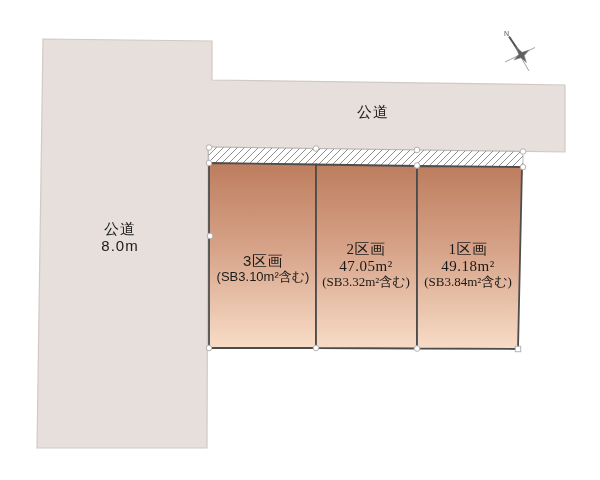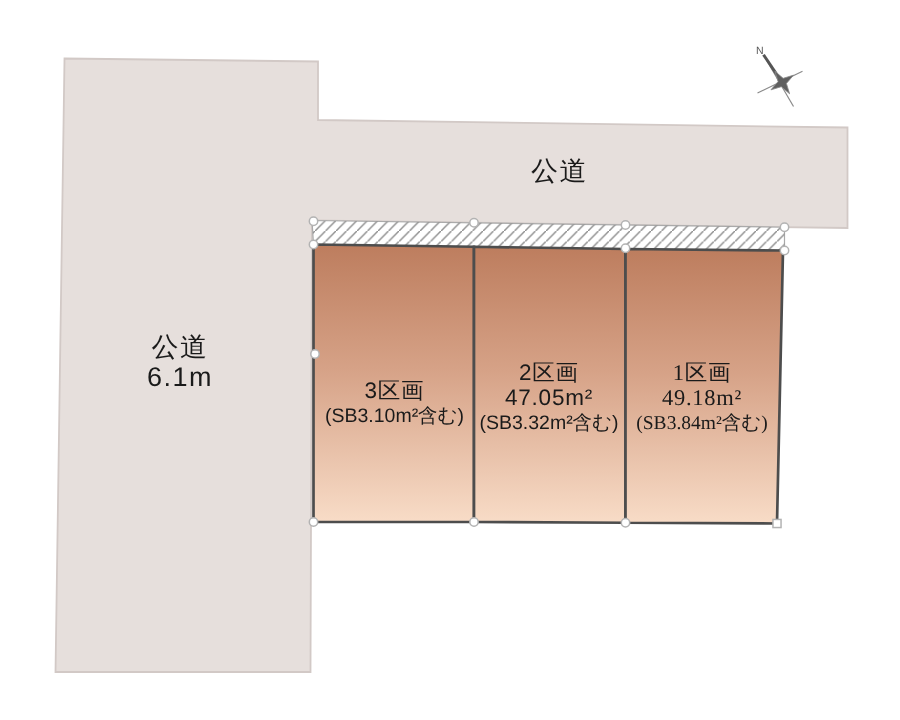--- a/index.html
+++ b/index.html
@@ -2,21 +2,21 @@
 <html><head>
 <meta charset="utf-8">
 <style>
   html,body{margin:0;padding:0;background:#ffffff;}
   .canvas{
     position:relative;width:600px;height:480px;background:#ffffff;overflow:hidden;
     font-family:"Liberation Sans","DejaVu Sans",sans-serif;color:#1a1a1a;
   }
   .plan-svg{position:absolute;left:0;top:0;}
   .label{position:absolute;white-space:nowrap;text-align:center;transform:translateX(-50%);line-height:1.12;}
-  .road-label{font-size:18px;letter-spacing:1px;}
+  .road-label{font-size:15px;letter-spacing:1px;}
   .plot-label{font-size:15px;letter-spacing:0.5px;}
   .plot-label .note{font-size:13px;letter-spacing:0;}
   .compass-n{font-size:7px;fill:#555;font-family:"Liberation Sans",sans-serif;}
 </style>
 </head>
 <body>
 
 <div class="canvas" style="color: rgb(26, 26, 26);">
 
   <svg class="plan-svg" width="600" height="480" viewBox="0 0 600 480">
@@ -59,33 +59,33 @@
       <line x1="509.5" y1="37.5" x2="529" y2="71" stroke="#8a8a8a" stroke-width="0.8"></line>
       <line x1="505" y1="62" x2="535" y2="47.5" stroke="#8a8a8a" stroke-width="0.8"></line>
       <line x1="521.5" y1="55" x2="509" y2="36.5" stroke="#555555" stroke-width="2"></line>
       <path d="M0,-9 L2,-2 L9,0 L2,2 L0,9 L-2,2 L-9,0 L-2,-2 Z" transform="translate(521.5,55) rotate(-33)" fill="#5f5f5f" stroke="#8a8a8a" stroke-width="0.5"></path>
       <text class="compass-n" x="504" y="36">N</text>
     </g>
   </svg>
 
   <div class="label road-label" style="left:120px;top:221px;">
     <div>公道</div>
-    <div>6.1m</div>
+    <div>8.0m</div>
   </div>
 
   <div class="label road-label" style="left:373px;top:104px;">
     <div>公道</div>
   </div>
 
   <div class="label plot-label" style="left:263px;top:253px;">
     <div>3区画</div>
     <div class="note">(SB3.10m²含む)</div>
   </div>
 
-  <div class="label plot-label" style="left:366px;top:241px;">
+  <div class="label plot-label" style="left:366px;top:241px;font-family:Liberation Serif, serif;">
     <div>2区画</div>
     <div>47.05m²</div>
     <div class="note">(SB3.32m²含む)</div>
   </div>
 
   <div class="label plot-label" style="left:468px;top:241px;font-family:Liberation Serif, serif;">
     <div>1区画</div>
     <div>49.18m²</div>
     <div class="note">(SB3.84m²含む)</div>
   </div>

